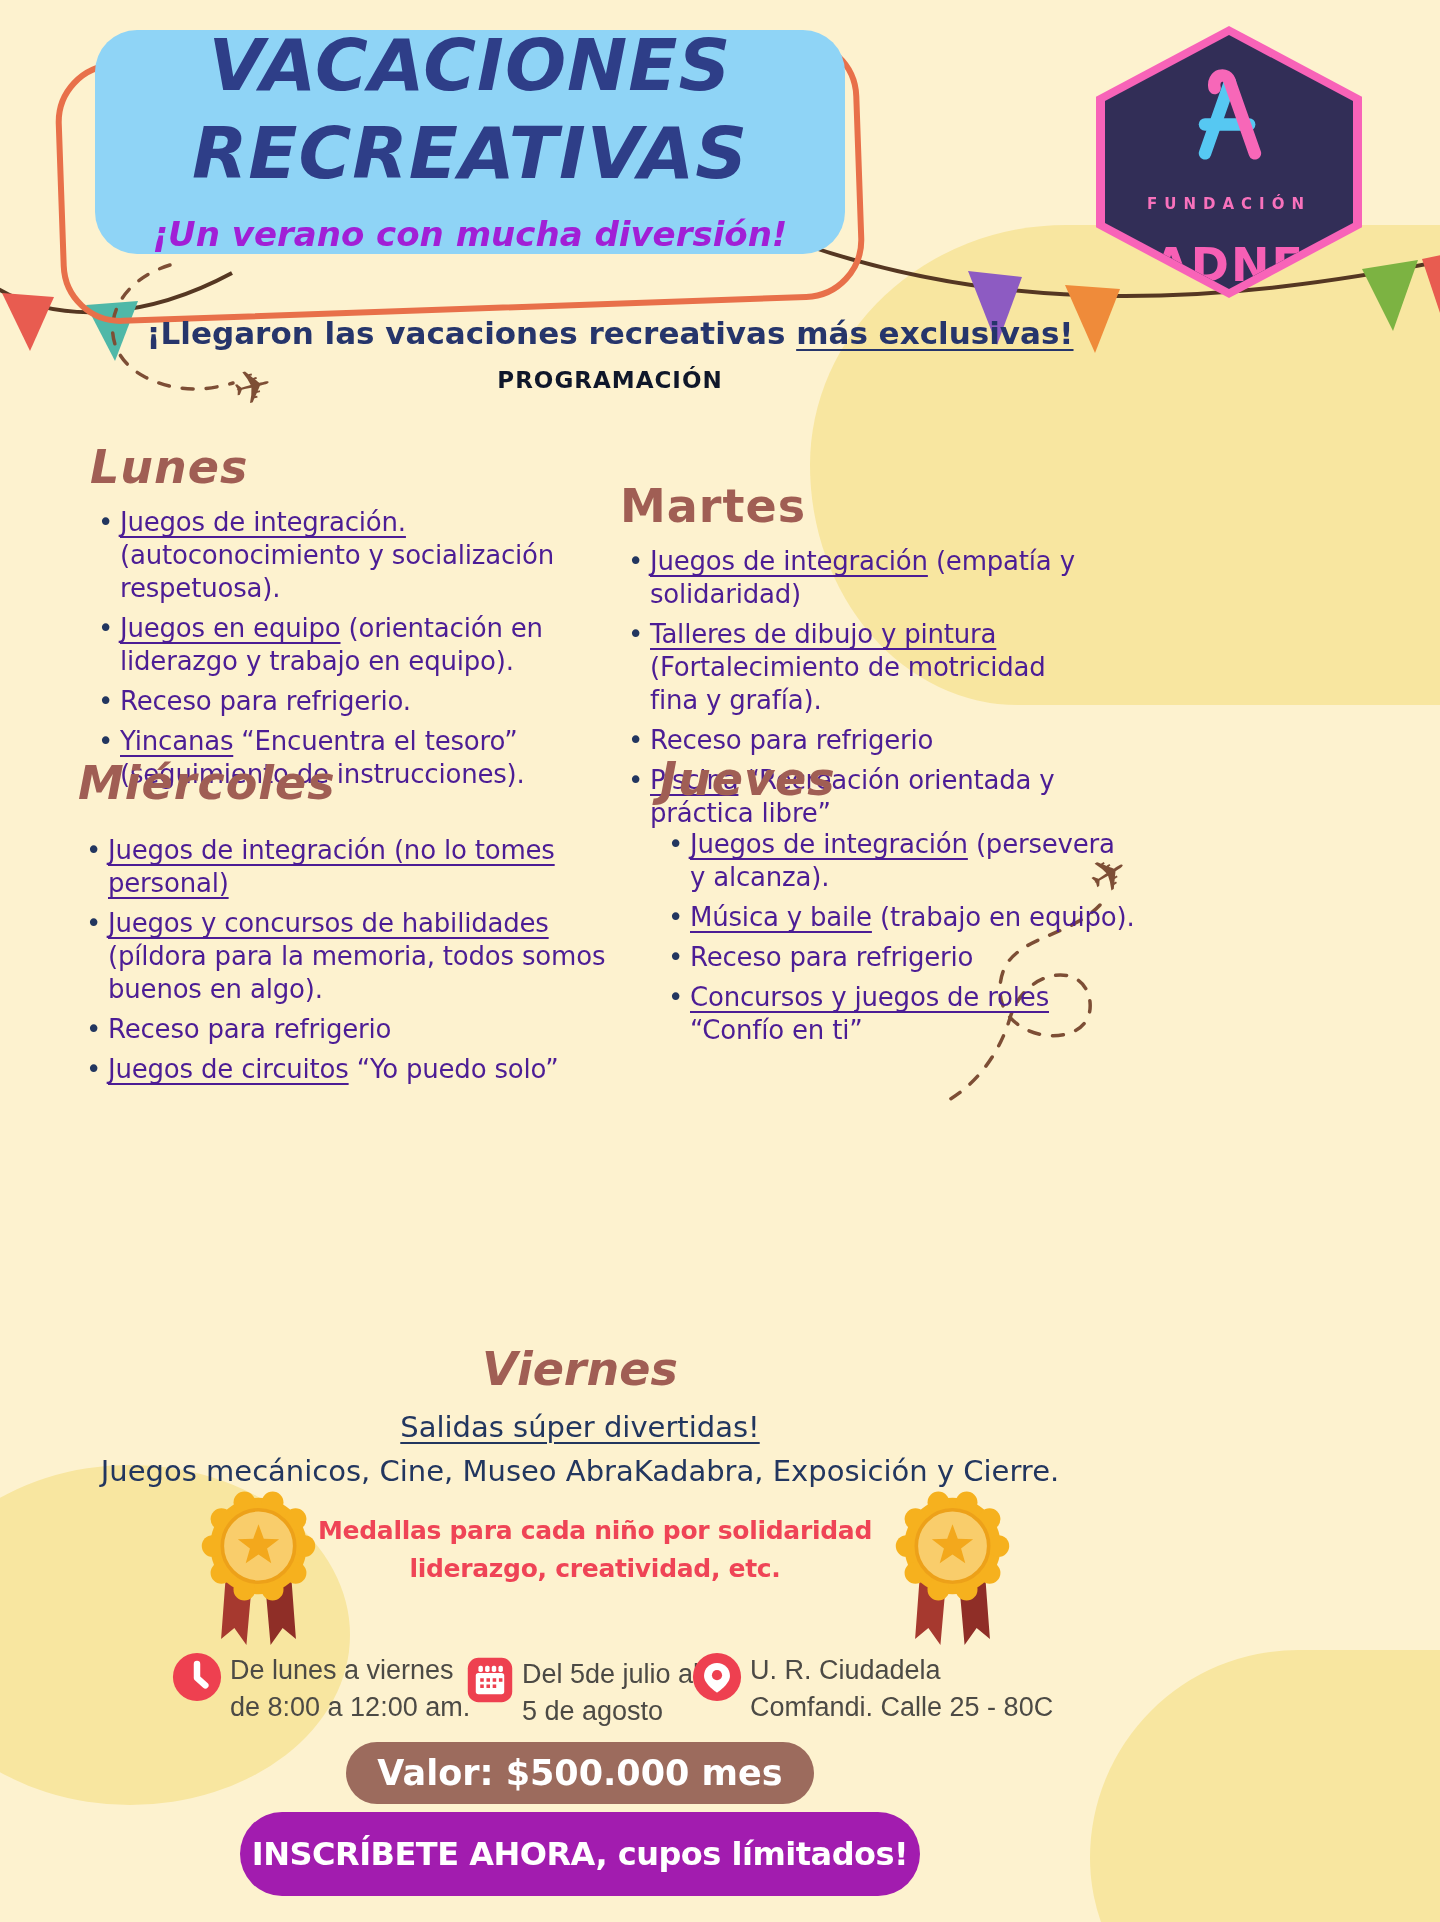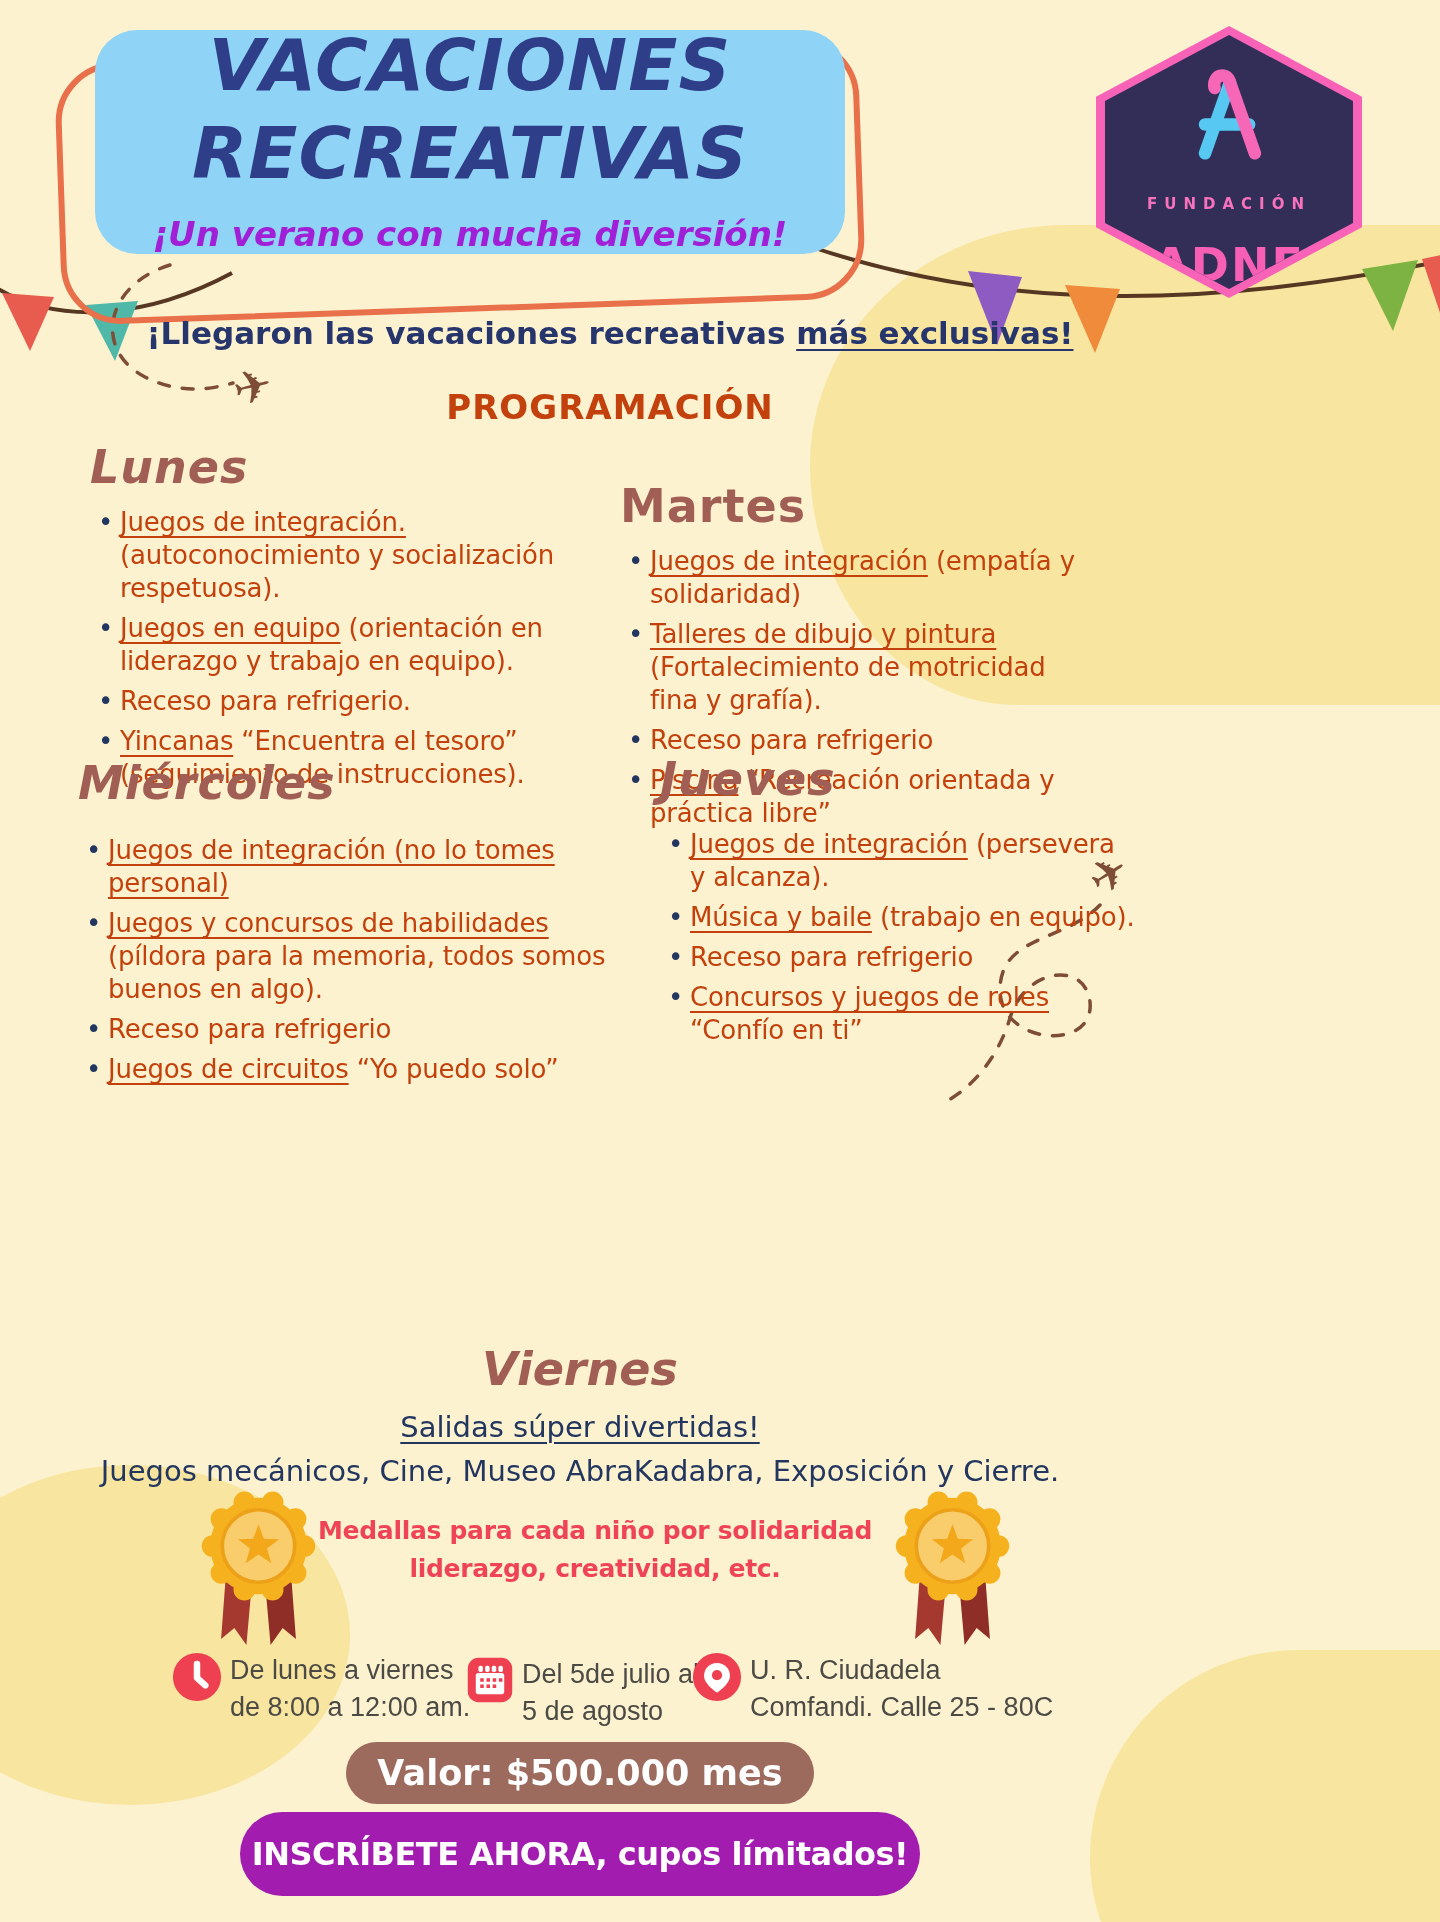--- a/index.html
+++ b/index.html
@@ -45,31 +45,31 @@
     display:flex; flex-direction:column; align-items:center; padding-top:30px; box-sizing:border-box;gap:28px;}
   .org-label{color:#f871bc; font-size:15px; letter-spacing:7px; margin-top:6px; font-weight:bold;}
   .org-name{color:#f75fb5; font-size:46px; font-weight:bold; letter-spacing:2px; line-height:48px;}
   
   .headline{
     position:absolute; left:60px; top:315px; width:1100px; text-align:center; z-index:3;
     font-size:31px; font-weight:bold; color:#26356b;
   }
   .program{
     position:absolute; left:60px; top:367px; width:1100px; text-align:center; z-index:3;
-    font-size:34px; font-weight:bold; color:#c2410c; letter-spacing:1px;margin-top:20px;
+    font-size:23px; font-weight:bold; color:#0f172a; letter-spacing:1px;
   }
   .u{ text-decoration:underline; text-decoration-thickness:2px; text-underline-offset:5px; }
   
   .day{position:absolute; z-index:3;}
   .day h2{
     margin:0; font-size:46px; font-weight:bold; font-style:italic; color:#a05e54; letter-spacing:1px;
   }
   .day h2.upright{font-style:normal;}
   ul.sched{list-style:none; margin:12px 0 0 0; padding:0;
-    font-size:26px; color:#c2410c; line-height:33px; letter-spacing:-0.2px;}
+    font-size:26px; color:#4c1d95; line-height:33px; letter-spacing:-0.2px;}
   ul.sched li{position:relative; padding-left:30px; margin-bottom:7px;}
   ul.sched li::before{content:"•"; position:absolute; left:8px; top:0; color:#22365f;}
   .day-lunes{left:90px; top:440px; width:530px;}
   .day-martes{left:620px; top:438px; width:480px;margin-top:41px;}
   .day-miercoles{left:78px; top:756px; width:545px;}
   .day-miercoles ul{margin-top:24px;}
   .day-jueves{left:660px; top:752px; width:478px;}
   .day-jueves ul{margin-top:22px;}
   
   .friday{position:absolute; left:0; top:1342px; width:1160px; text-align:center; z-index:3;}

